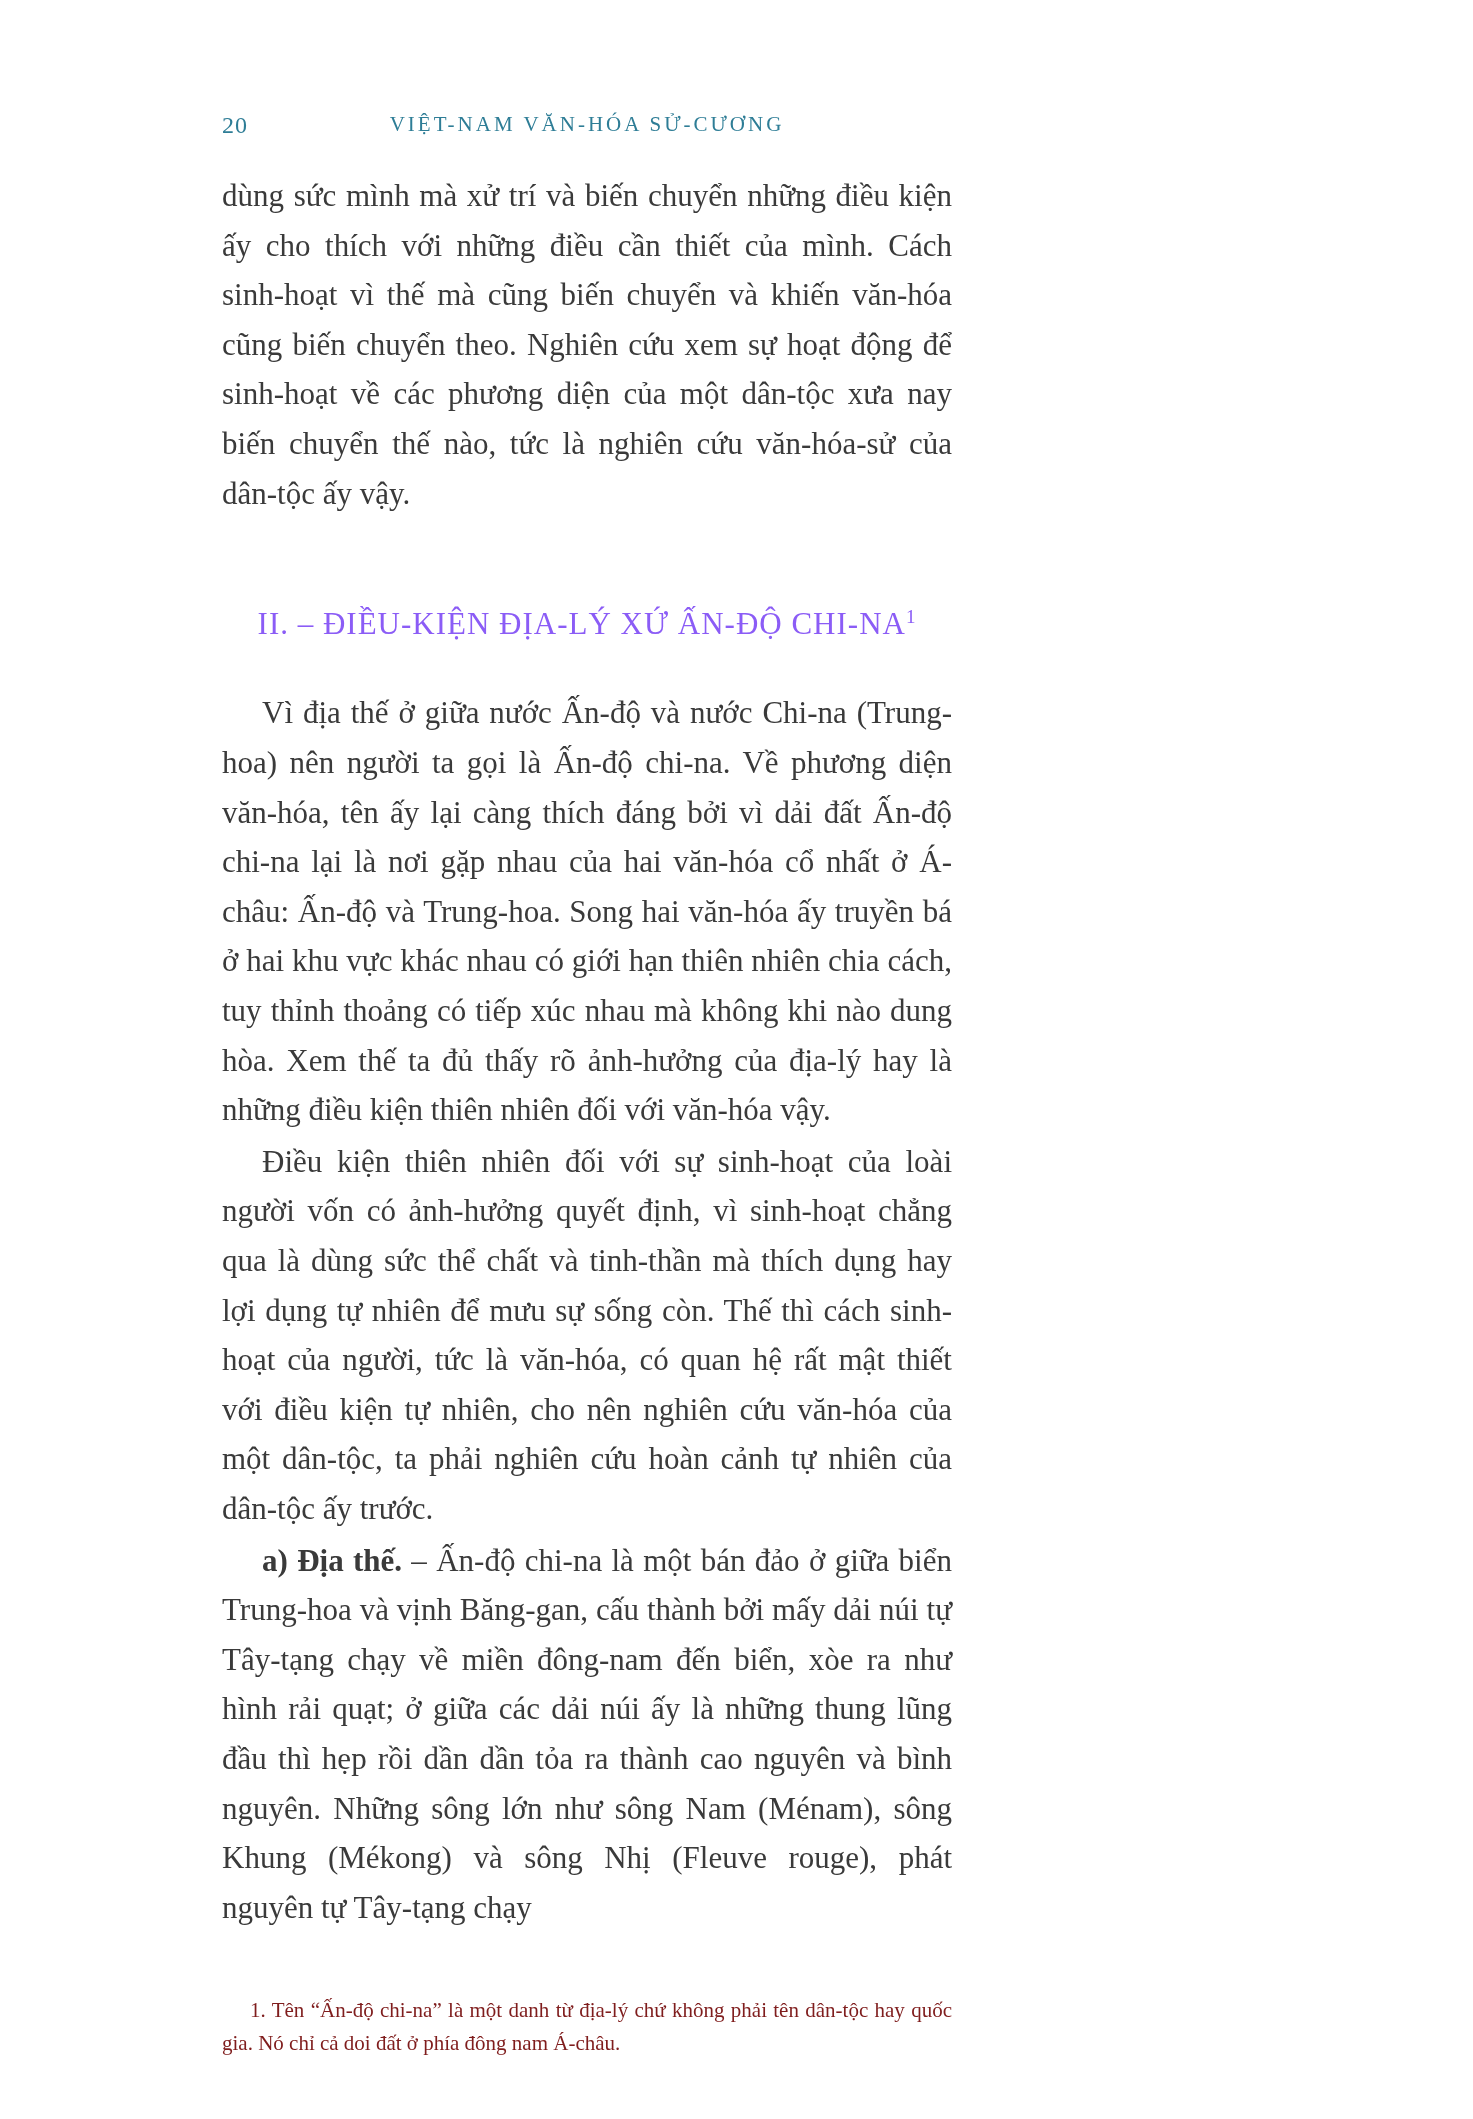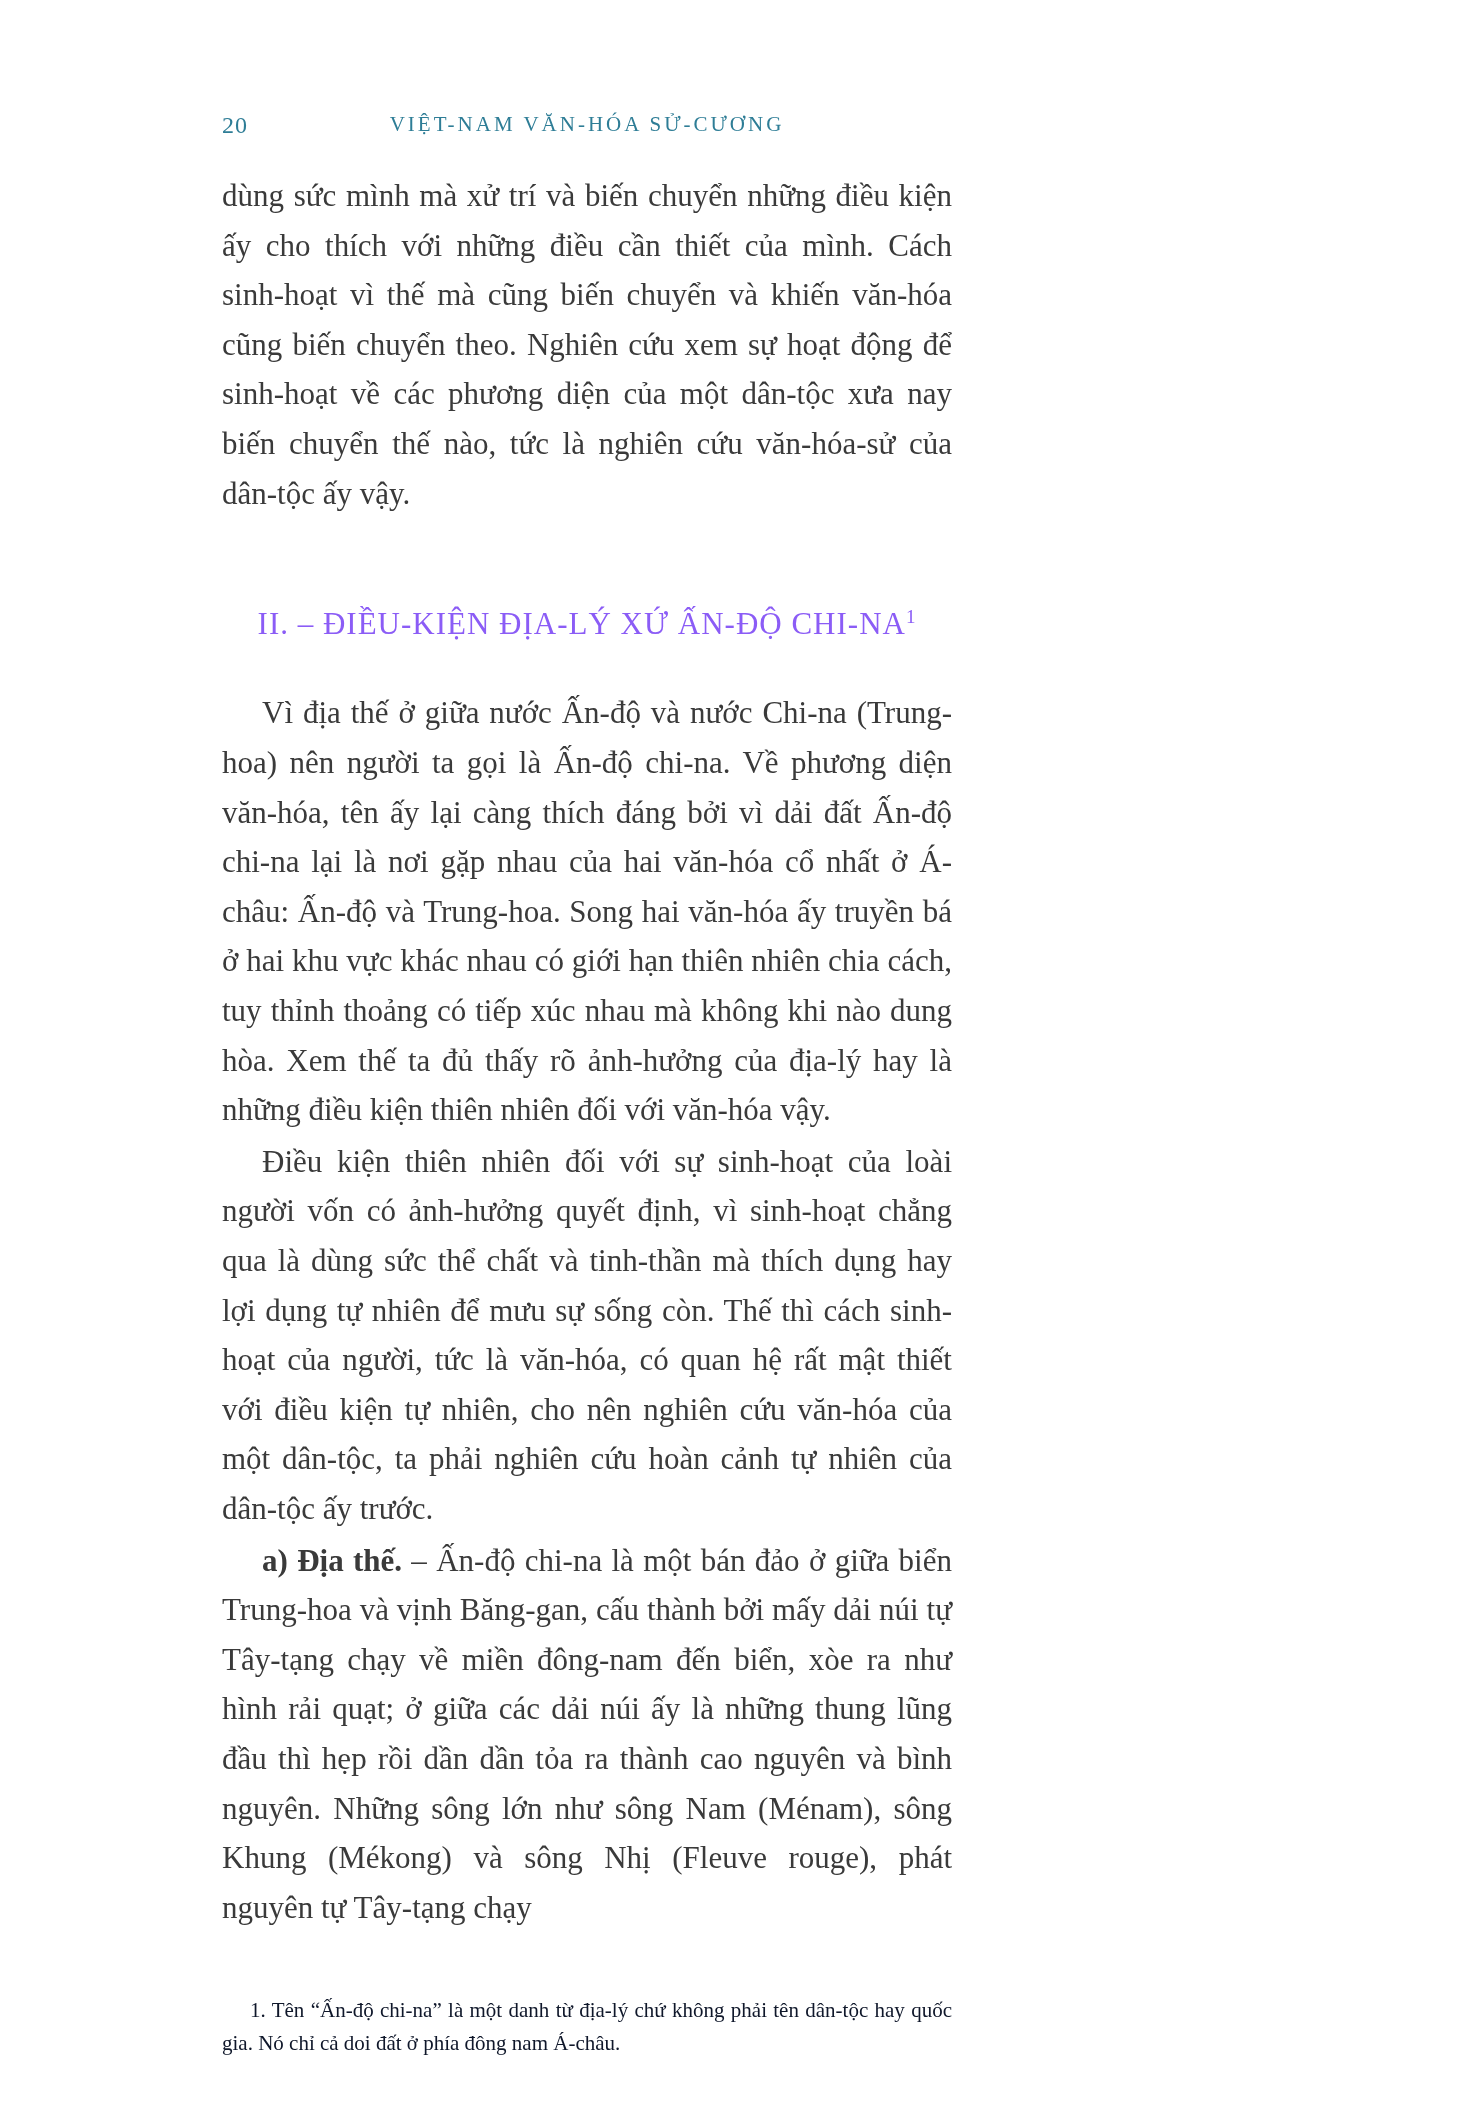--- a/index.html
+++ b/index.html
@@ -60,21 +60,21 @@
   .section-heading sup {
     font-size: 19px;
   }
   .lead {
     font-weight: bold;
   }
   .footnote {
     margin-top: 62px;
     font-size: 21px;
     line-height: 1.55;
-    color: #0f172a;
+    color: #7f1d1d;
     text-align: justify;
     text-indent: 28px;
   }
 </style>
 </head>
 <body>
 
 <div class="page">
 
   <div class="running-head">

